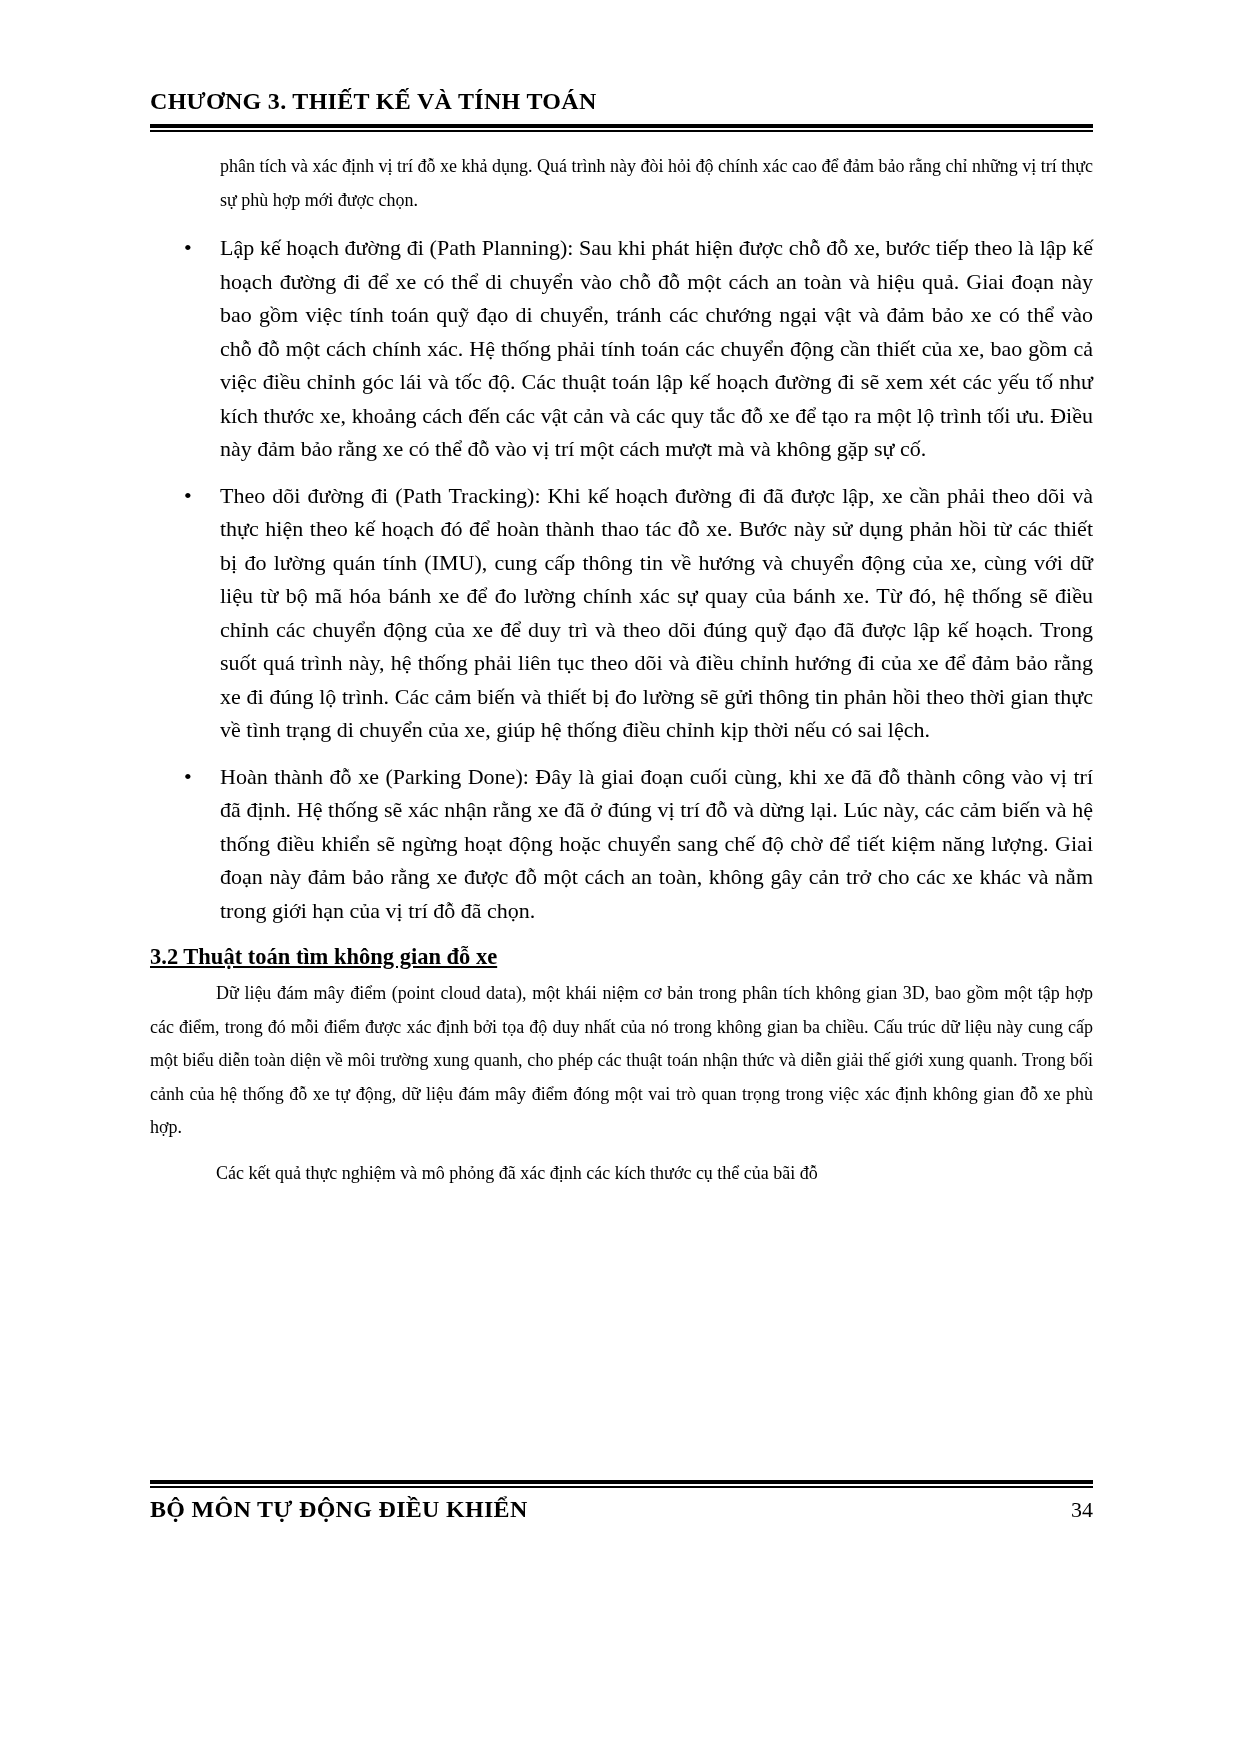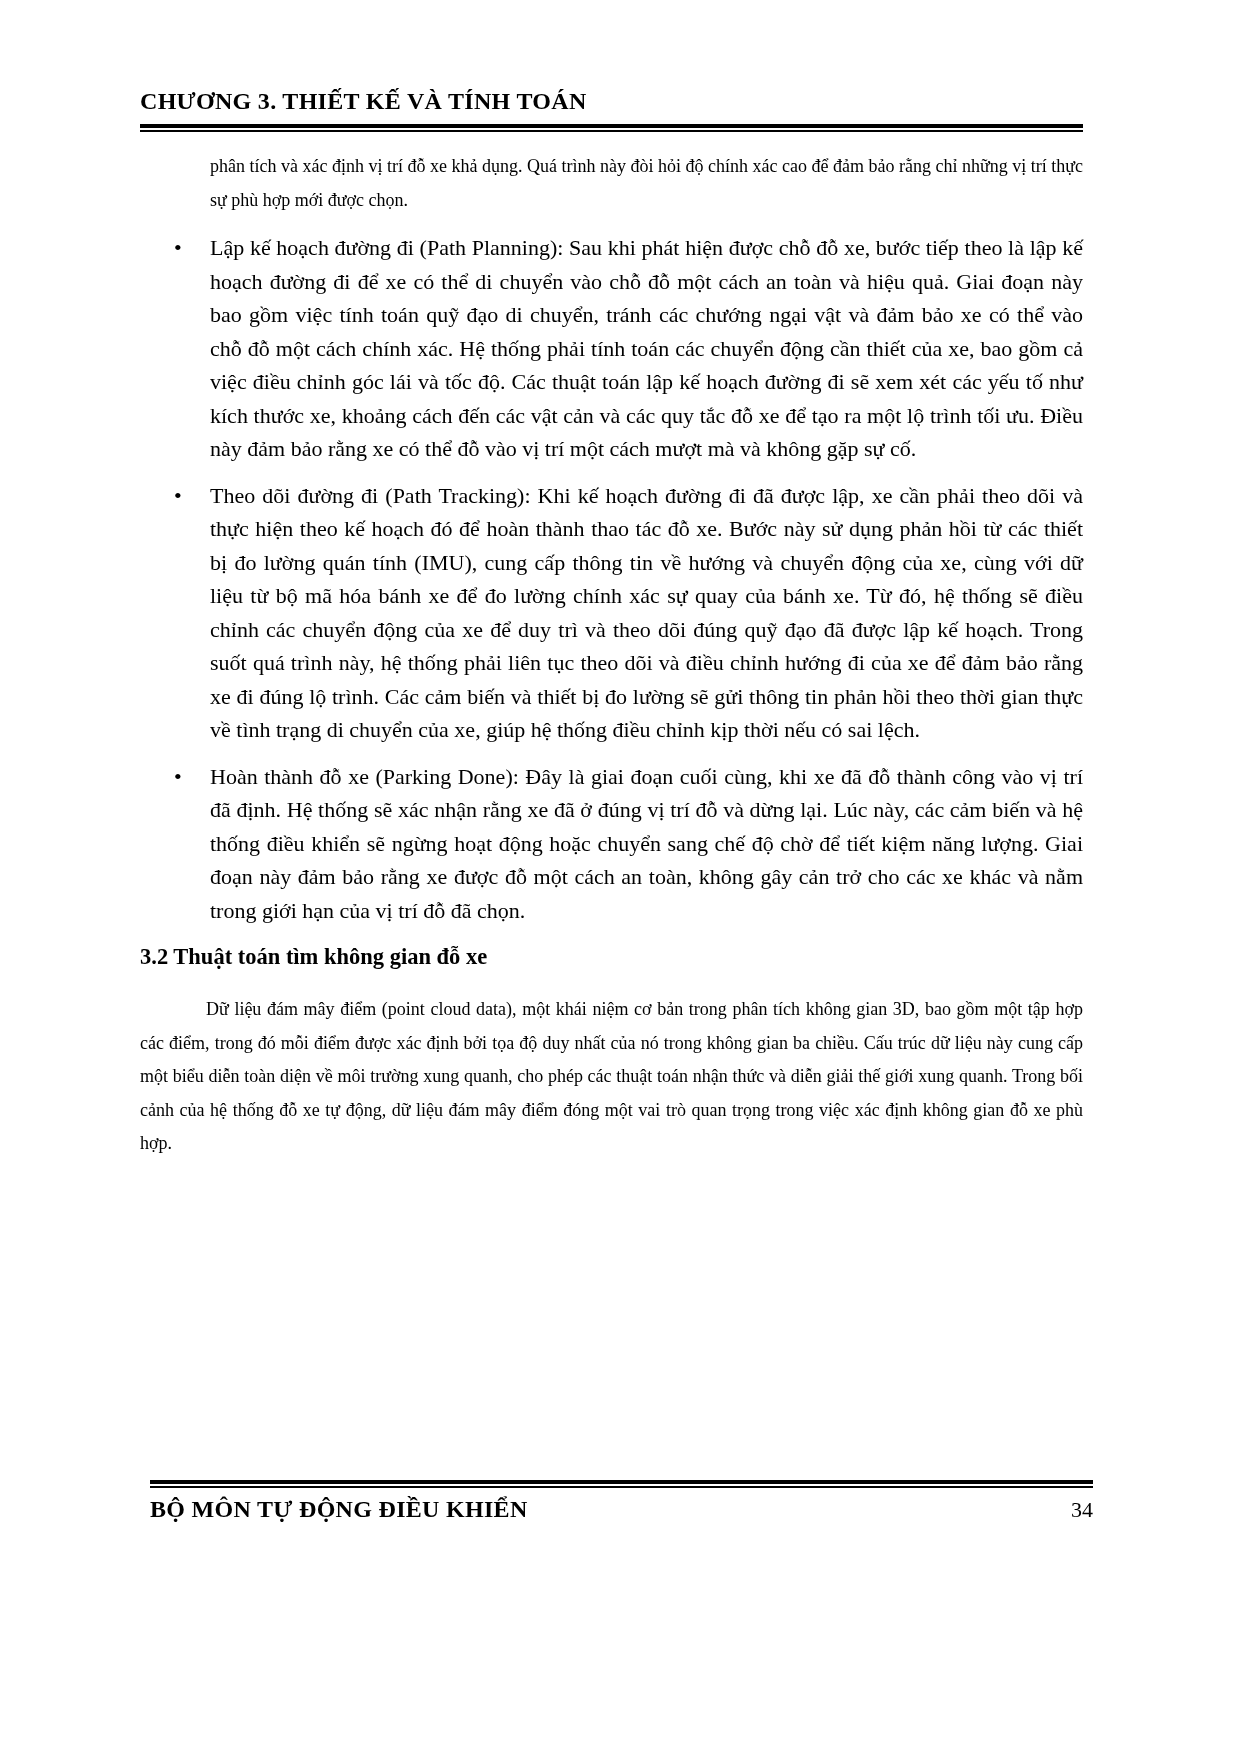--- a/index.html
+++ b/index.html
@@ -11,21 +11,21 @@
     position: relative;
     width: 1241px;
     height: 1755px;
     background: #ffffff;
     color: #000000;
     font-family: "Liberation Serif", "DejaVu Serif", serif;
     overflow: hidden;
   }
   .content {
     position: absolute;
-    left: 140px;
+    left: 150px;
     width: 943px;
     top: 86px;
   }
   .chapter-title {
     font-size: 24px;
     font-weight: bold;
     letter-spacing: 0.3px;
     line-height: 30px;
   }
   .rule-thick {
@@ -63,22 +63,23 @@
     margin-bottom: 13px;
   }
   .bullet-glyph {
     position: absolute;
     left: 34px;
     top: 0;
   }
   .section-heading {
     font-size: 22.5px;
     font-weight: bold;
-    margin: 6px 0 20px 0;
+    margin: 6px 0 4px 0;
     line-height: 33px;
+    text-decoration: underline;
   }
   .para.indented {
     text-indent: 66px;
   }
   .footer {
     position: absolute;
     left: 150px;
     width: 943px;
     top: 1472px;
   }
@@ -125,20 +126,21 @@
       <li class="bullet-item">
         <span class="bullet-glyph">•</span>
         <span>Hoàn thành đỗ xe (Parking Done): Đây là giai đoạn cuối cùng, khi xe đã đỗ thành công vào vị trí đã định. Hệ thống sẽ xác nhận rằng xe đã ở đúng vị trí đỗ và dừng lại. Lúc này, các cảm biến và hệ thống điều khiển sẽ ngừng hoạt động hoặc chuyển sang chế độ chờ để tiết kiệm năng lượng. Giai đoạn này đảm bảo rằng xe được đỗ một cách an toàn, không gây cản trở cho các xe khác và nằm trong giới hạn của vị trí đỗ đã chọn.</span>
       </li>
     </ul>
 
     <h2 class="section-heading">3.2 Thuật toán tìm không gian đỗ xe</h2>
 
     <p class="para indented">Dữ liệu đám mây điểm (point cloud data), một khái niệm cơ bản trong phân tích không gian 3D, bao gồm một tập hợp các điểm, trong đó mỗi điểm được xác định bởi tọa độ duy nhất của nó trong không gian ba chiều. Cấu trúc dữ liệu này cung cấp một biểu diễn toàn diện về môi trường xung quanh, cho phép các thuật toán nhận thức và diễn giải thế giới xung quanh. Trong bối cảnh của hệ thống đỗ xe tự động, dữ liệu đám mây điểm đóng một vai trò quan trọng trong việc xác định không gian đỗ xe phù hợp.</p>
 
+    <p class="para indented">Các kết quả thực nghiệm và mô phỏng đã xác định các kích thước cụ thể của bãi đỗ</p>
 
   </div>
 
   <div class="footer">
     <div class="rule-thick"></div>
     <div class="rule-thin"></div>
     <div class="footer-row">
       <span class="footer-dept">BỘ MÔN TỰ ĐỘNG ĐIỀU KHIỂN</span>
       <span class="footer-page">34</span>
     </div>

